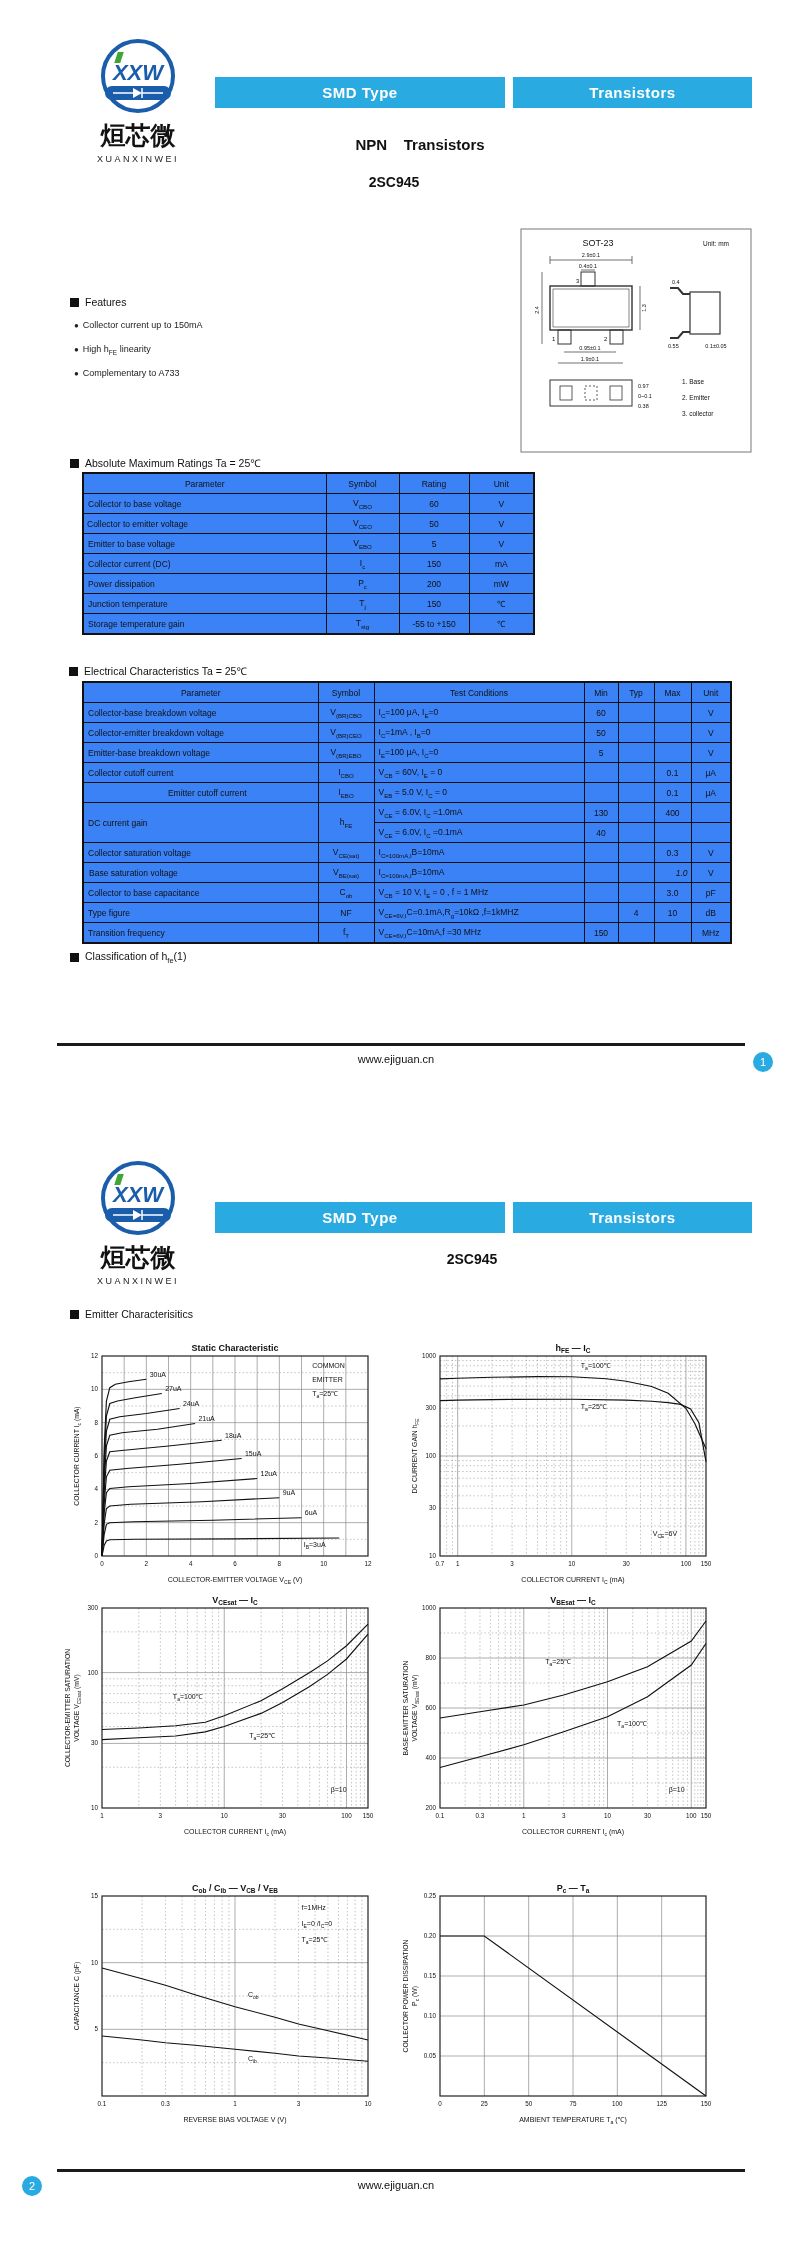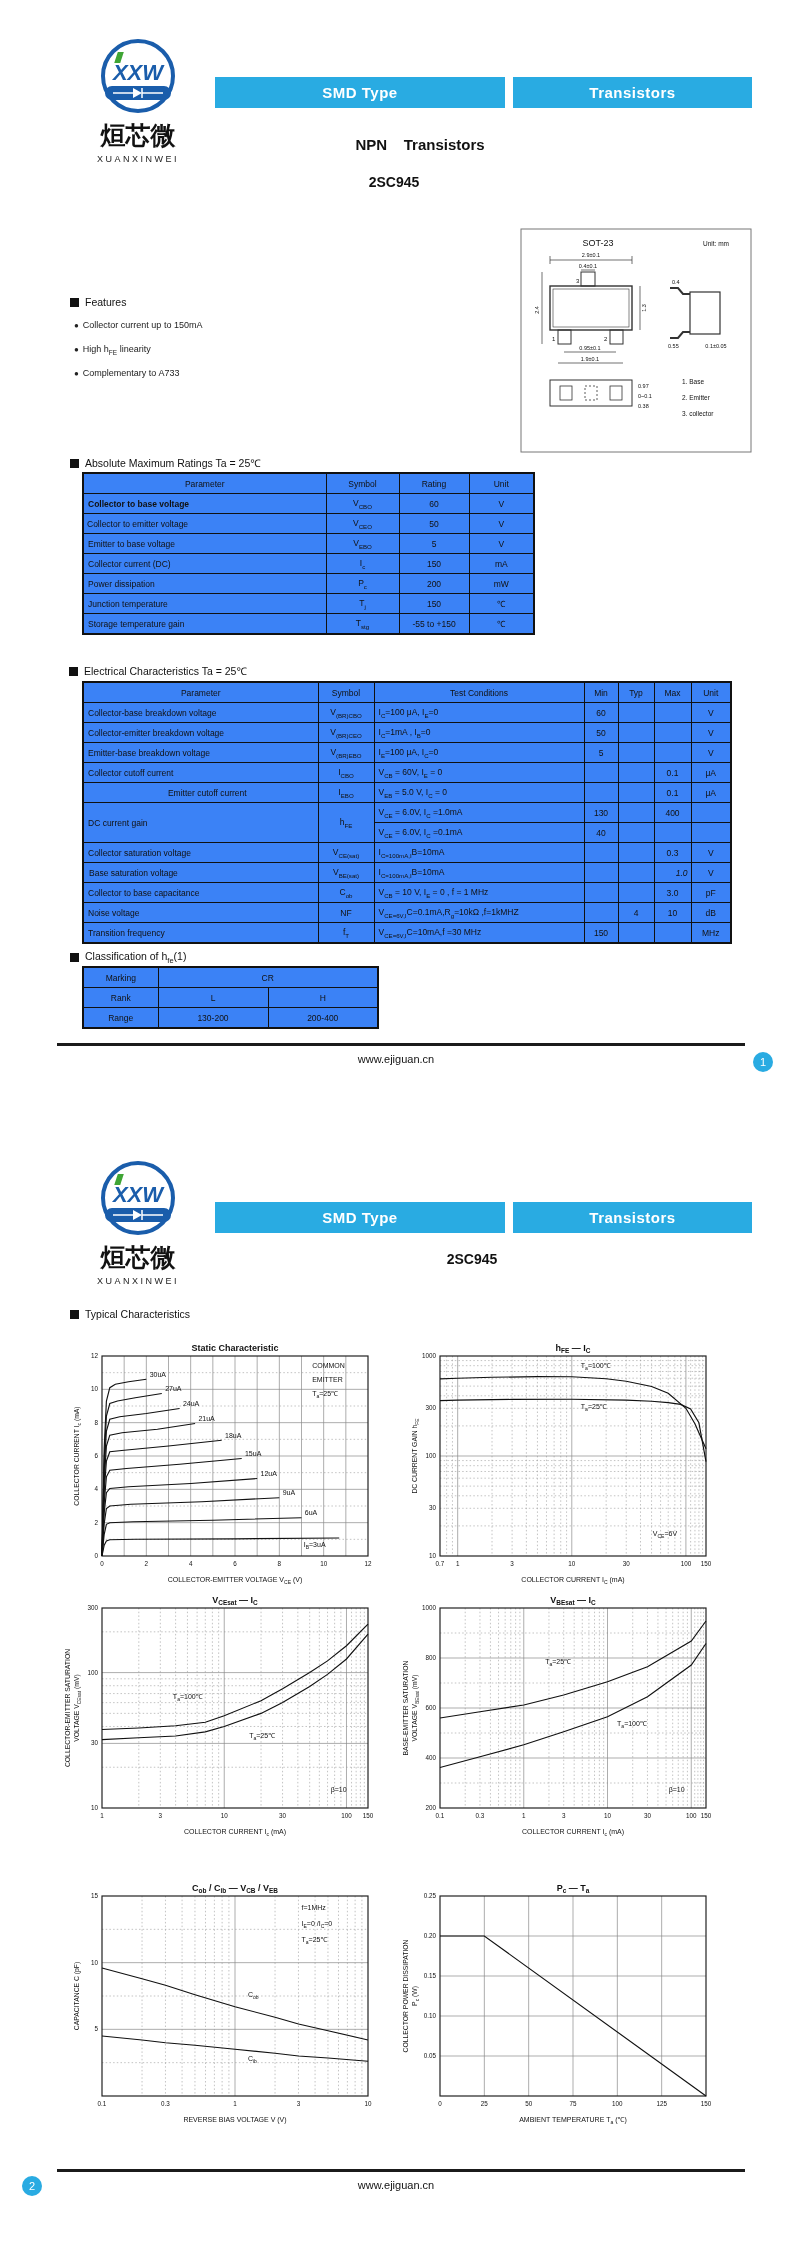--- a/index.html
+++ b/index.html
@@ -125,21 +125,21 @@
           <col style="width: 65px;">
         </colgroup>
         <tbody>
           <tr>
             <td style="text-align: center;">Parameter</td>
             <td style="text-align: center;">Symbol</td>
             <td style="text-align: center;">Rating</td>
             <td style="text-align: center;">Unit</td>
           </tr>
           <tr>
-            <td style="text-align: left; padding-left: 4px; font-weight: bold;">Collector to base voltage</td>
+            <td style="text-align: left; padding-left: 4px;">Collector to base voltage</td>
             <td style="text-align: center;">V<sub>CBO</sub></td>
             <td style="text-align: center;">60</td>
             <td style="text-align: center;">V</td>
           </tr>
           <tr>
             <td style="text-align: left; ">Collector to emitter voltage</td>
             <td style="text-align: center;">V<sub>CEO</sub></td>
             <td style="text-align: center;">50</td>
             <td style="text-align: center;">V</td>
           </tr>
@@ -284,21 +284,21 @@
           <tr>
             <td style="text-align: left; padding-left: 4px;">Collector to base  capacitance</td>
             <td style="text-align: center;">C<sub>ob</sub></td>
             <td style="text-align: left; padding-left: 4px;">V<sub>CB</sub> = 10 V, I<sub>E</sub> = 0 , f = 1 MHz</td>
             <td style="text-align: center;"></td>
             <td style="text-align: center;"></td>
             <td style="text-align: center;">3.0</td>
             <td style="text-align: center;">pF</td>
           </tr>
           <tr>
-            <td style="text-align: left; padding-left: 4px;">Noise voltage</td>
+            <td style="text-align: left; padding-left: 4px;">Type figure</td>
             <td style="text-align: center;">NF</td>
             <td style="text-align: left; padding-left: 4px;">V<sub>CE=6V,I</sub>C=0.1mA,R<sub>g</sub>=10kΩ ,f=1kMHZ</td>
             <td style="text-align: center;"></td>
             <td style="text-align: center;">4</td>
             <td style="text-align: center;">10</td>
             <td style="text-align: center;">dB</td>
           </tr>
           <tr>
             <td style="text-align: left; padding-left: 4px;">Transition frequency</td>
             <td style="text-align: center;">f<sub>T</sub></td>
@@ -308,45 +308,20 @@
             <td style="text-align: center;"></td>
             <td style="text-align: center;">MHz</td>
           </tr>
         </tbody>
       </table>
   </div>
 
   <div class="abs sec-title" style="left:70px;top:950px">
     <span class="sq"></span>
     <span>Classification of h<sub>fe</sub>(1)</span>
-  </div>
-  <div class="abs" style="left:82px;top:966px">
-    <table class="ds" style="width: 295px;">
-        <colgroup>
-          <col style="width: 75px;">
-          <col style="width: 110px;">
-          <col style="width: 110px;">
-        </colgroup>
-        <tbody>
-          <tr>
-            <td style="text-align: center;">Marking</td>
-            <td colspan="2" style="text-align: center;">CR</td>
-          </tr>
-          <tr>
-            <td style="text-align: center;">Rank</td>
-            <td style="text-align: center;">L</td>
-            <td style="text-align: center;">H</td>
-          </tr>
-          <tr>
-            <td style="text-align: center;">Range</td>
-            <td style="text-align: center;">130-200</td>
-            <td style="text-align: center;">200-400</td>
-          </tr>
-        </tbody>
-      </table>
   </div>
 
   <div class="abs rule" style="left: 57px; top: 1043px; width: 688px; background-color: rgb(27, 27, 27);"></div>
   <div class="abs footer-url" style="left:396px;top:1053px">www.ejiguan.cn</div>
   <div class="abs badge" style="left: 753px; top: 1052px; background-color: rgb(41, 171, 226);">
     <span>1</span>
   </div>
 
   <svg class="abs" style="left:83px;top:1158px" width="110" height="136" viewBox="0 0 110 136">
     <circle cx="55" cy="40" r="35" fill="none" stroke="#1A5DAB" stroke-width="4"></circle>
@@ -367,21 +342,21 @@
     <span>SMD Type</span>
   </div>
   <div class="abs banner-bar" style="left: 513px; top: 1202px; width: 239px; background-color: rgb(41, 171, 226);">
     <span>Transistors</span>
   </div>
 
   <div class="abs doc-part" style="left:472px;top:1251px">2SC945</div>
 
   <div class="abs sec-title" style="left:70px;top:1308px">
     <span class="sq"></span>
-    <span>Typical  Characteristics</span>
+    <span>Emitter  Characterisitics</span>
   </div>
 
   <div id="chart-layer" class="abs" style="left:0;top:4px;width:793px;height:2244px;pointer-events:none">
       <svg width="320" height="258" class="chart" style="left: 60px; top: 1338px;">
         <line x1="42" y1="197.33333333333334" x2="308" y2="197.33333333333334" stroke="#9a9a9a" stroke-width="0.6" stroke-dasharray="1.5,2.2"></line>
         <line x1="42" y1="164" x2="308" y2="164" stroke="#9a9a9a" stroke-width="0.6" stroke-dasharray="1.5,2.2"></line>
         <line x1="42" y1="130.66666666666666" x2="308" y2="130.66666666666666" stroke="#9a9a9a" stroke-width="0.6" stroke-dasharray="1.5,2.2"></line>
         <line x1="42" y1="97.33333333333333" x2="308" y2="97.33333333333333" stroke="#9a9a9a" stroke-width="0.6" stroke-dasharray="1.5,2.2"></line>
         <line x1="42" y1="64" x2="308" y2="64" stroke="#9a9a9a" stroke-width="0.6" stroke-dasharray="1.5,2.2"></line>
         <line x1="42" y1="30.666666666666686" x2="308" y2="30.666666666666686" stroke="#9a9a9a" stroke-width="0.6" stroke-dasharray="1.5,2.2"></line>

